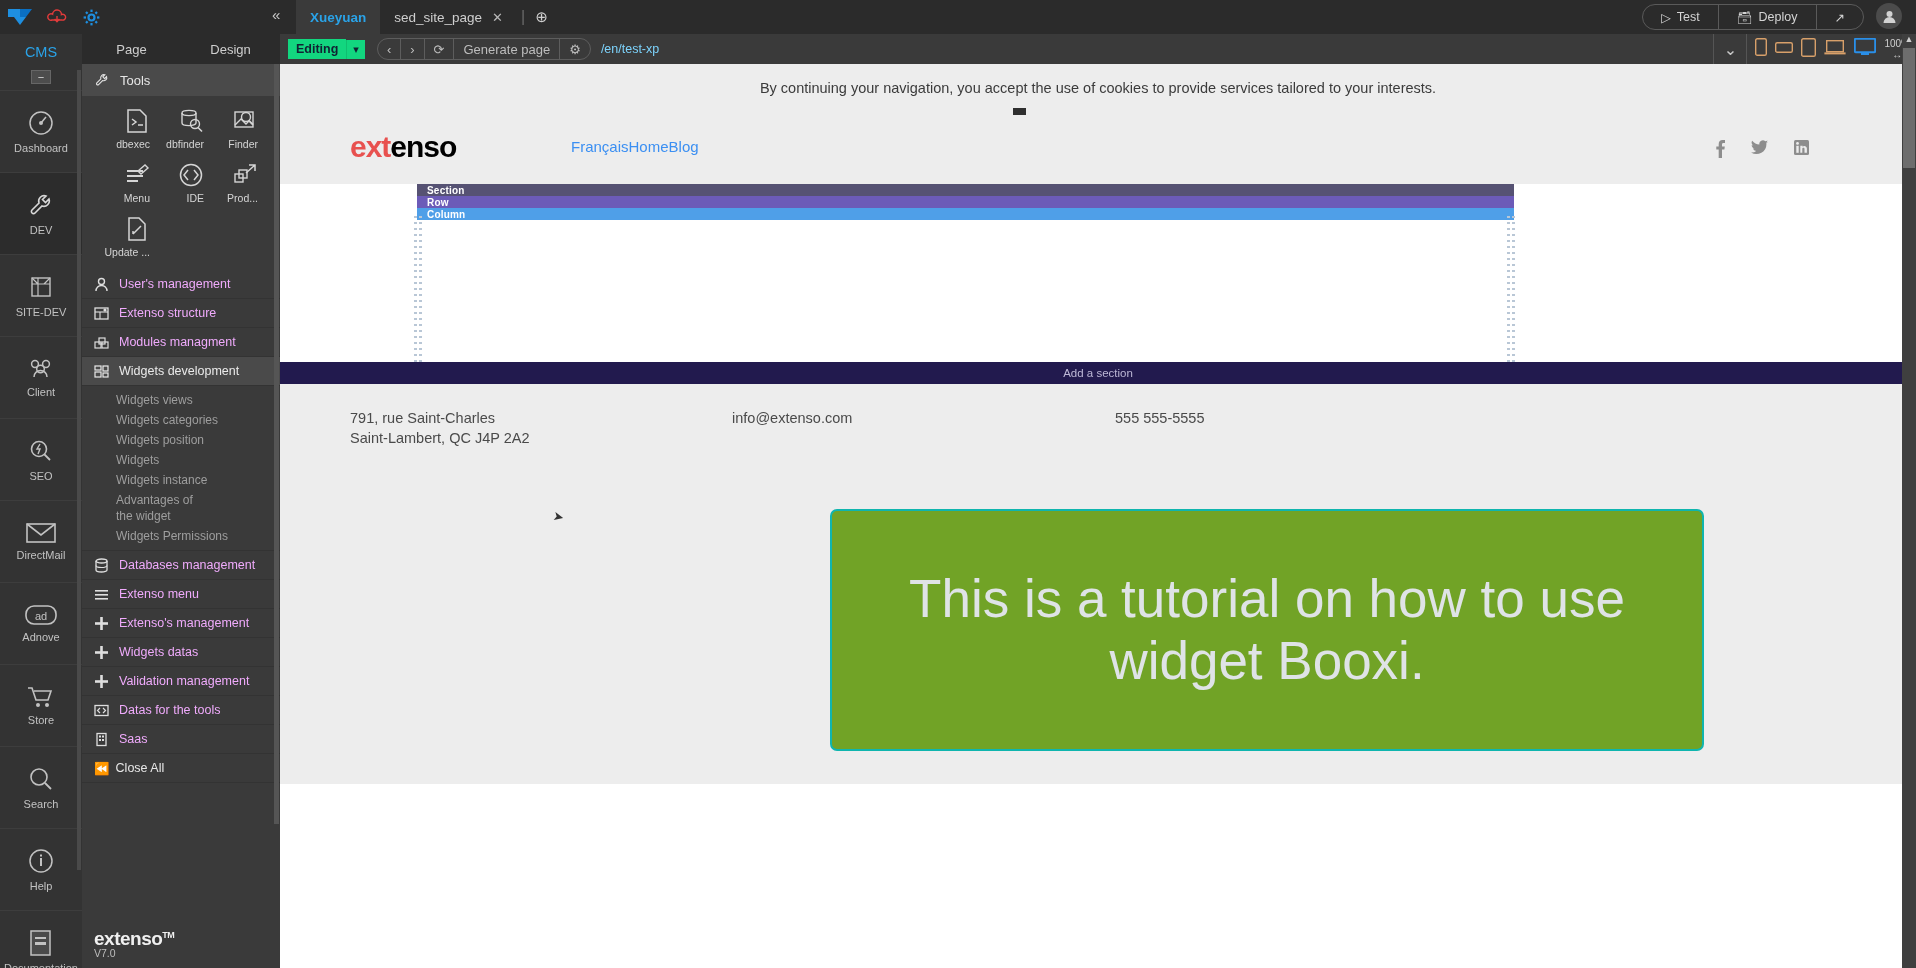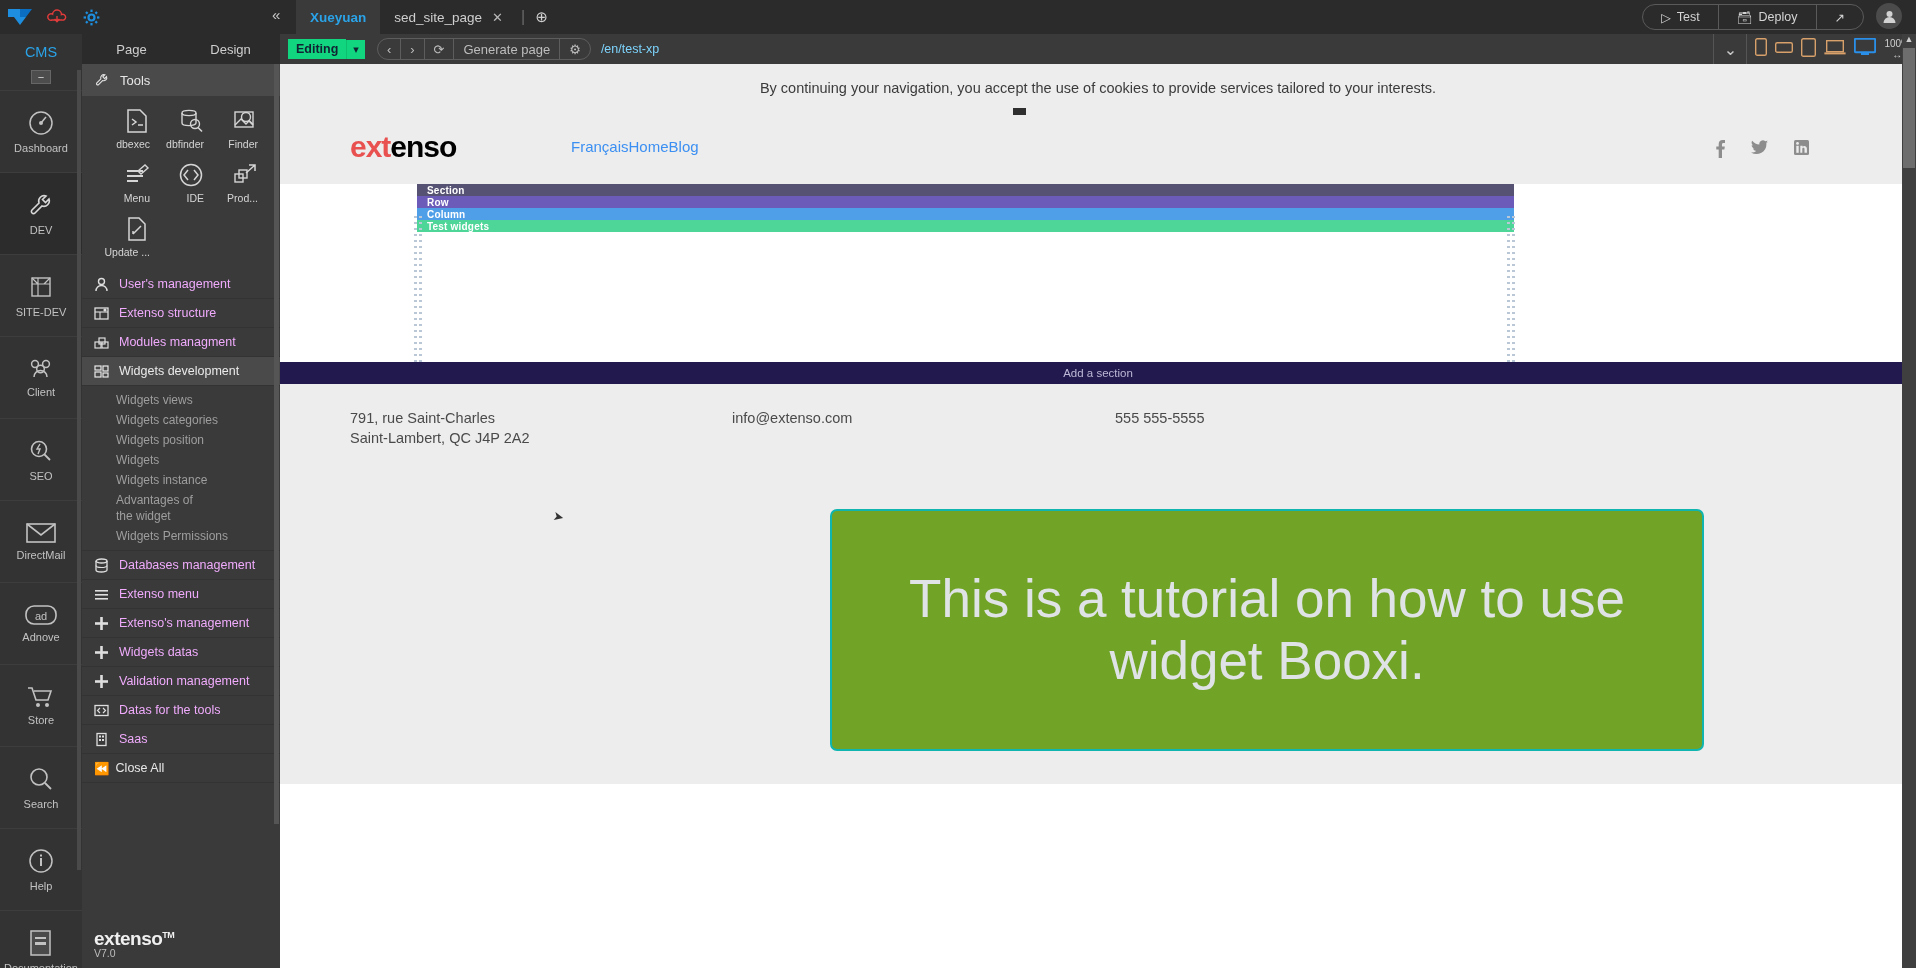--- a/index.html
+++ b/index.html
@@ -575,21 +575,20 @@
             </svg>
         </span>
       </div>
     </div>
 
     <div class="edit-zone" style="height:234px;">
       <div class="strip-wrap">
         <div class="strip s-section">Section</div>
         <div class="strip s-row">Row</div>
         <div class="strip s-column">Column</div>
-        <div class="strip s-widget">Test widgets</div>
       </div>
       <div class="guide" style="left:133px;"></div>
       <div class="guide" style="left:1226px;"></div>
 
       <div class="wtools">
         <div class="rowbtns">
           <div class="btn">
             <svg width="17" height="15" viewBox="0 0 17 15">
                 <rect x="0.8" y="0.8" width="15.4" height="13.4" rx="1" fill="none" stroke="#222" stroke-width="1.5"></rect>
                 <path d="M2 12 l4.5 -5 3 3.3 2.4 -2.6 3.3 4.3 Z" fill="#222"></path>

